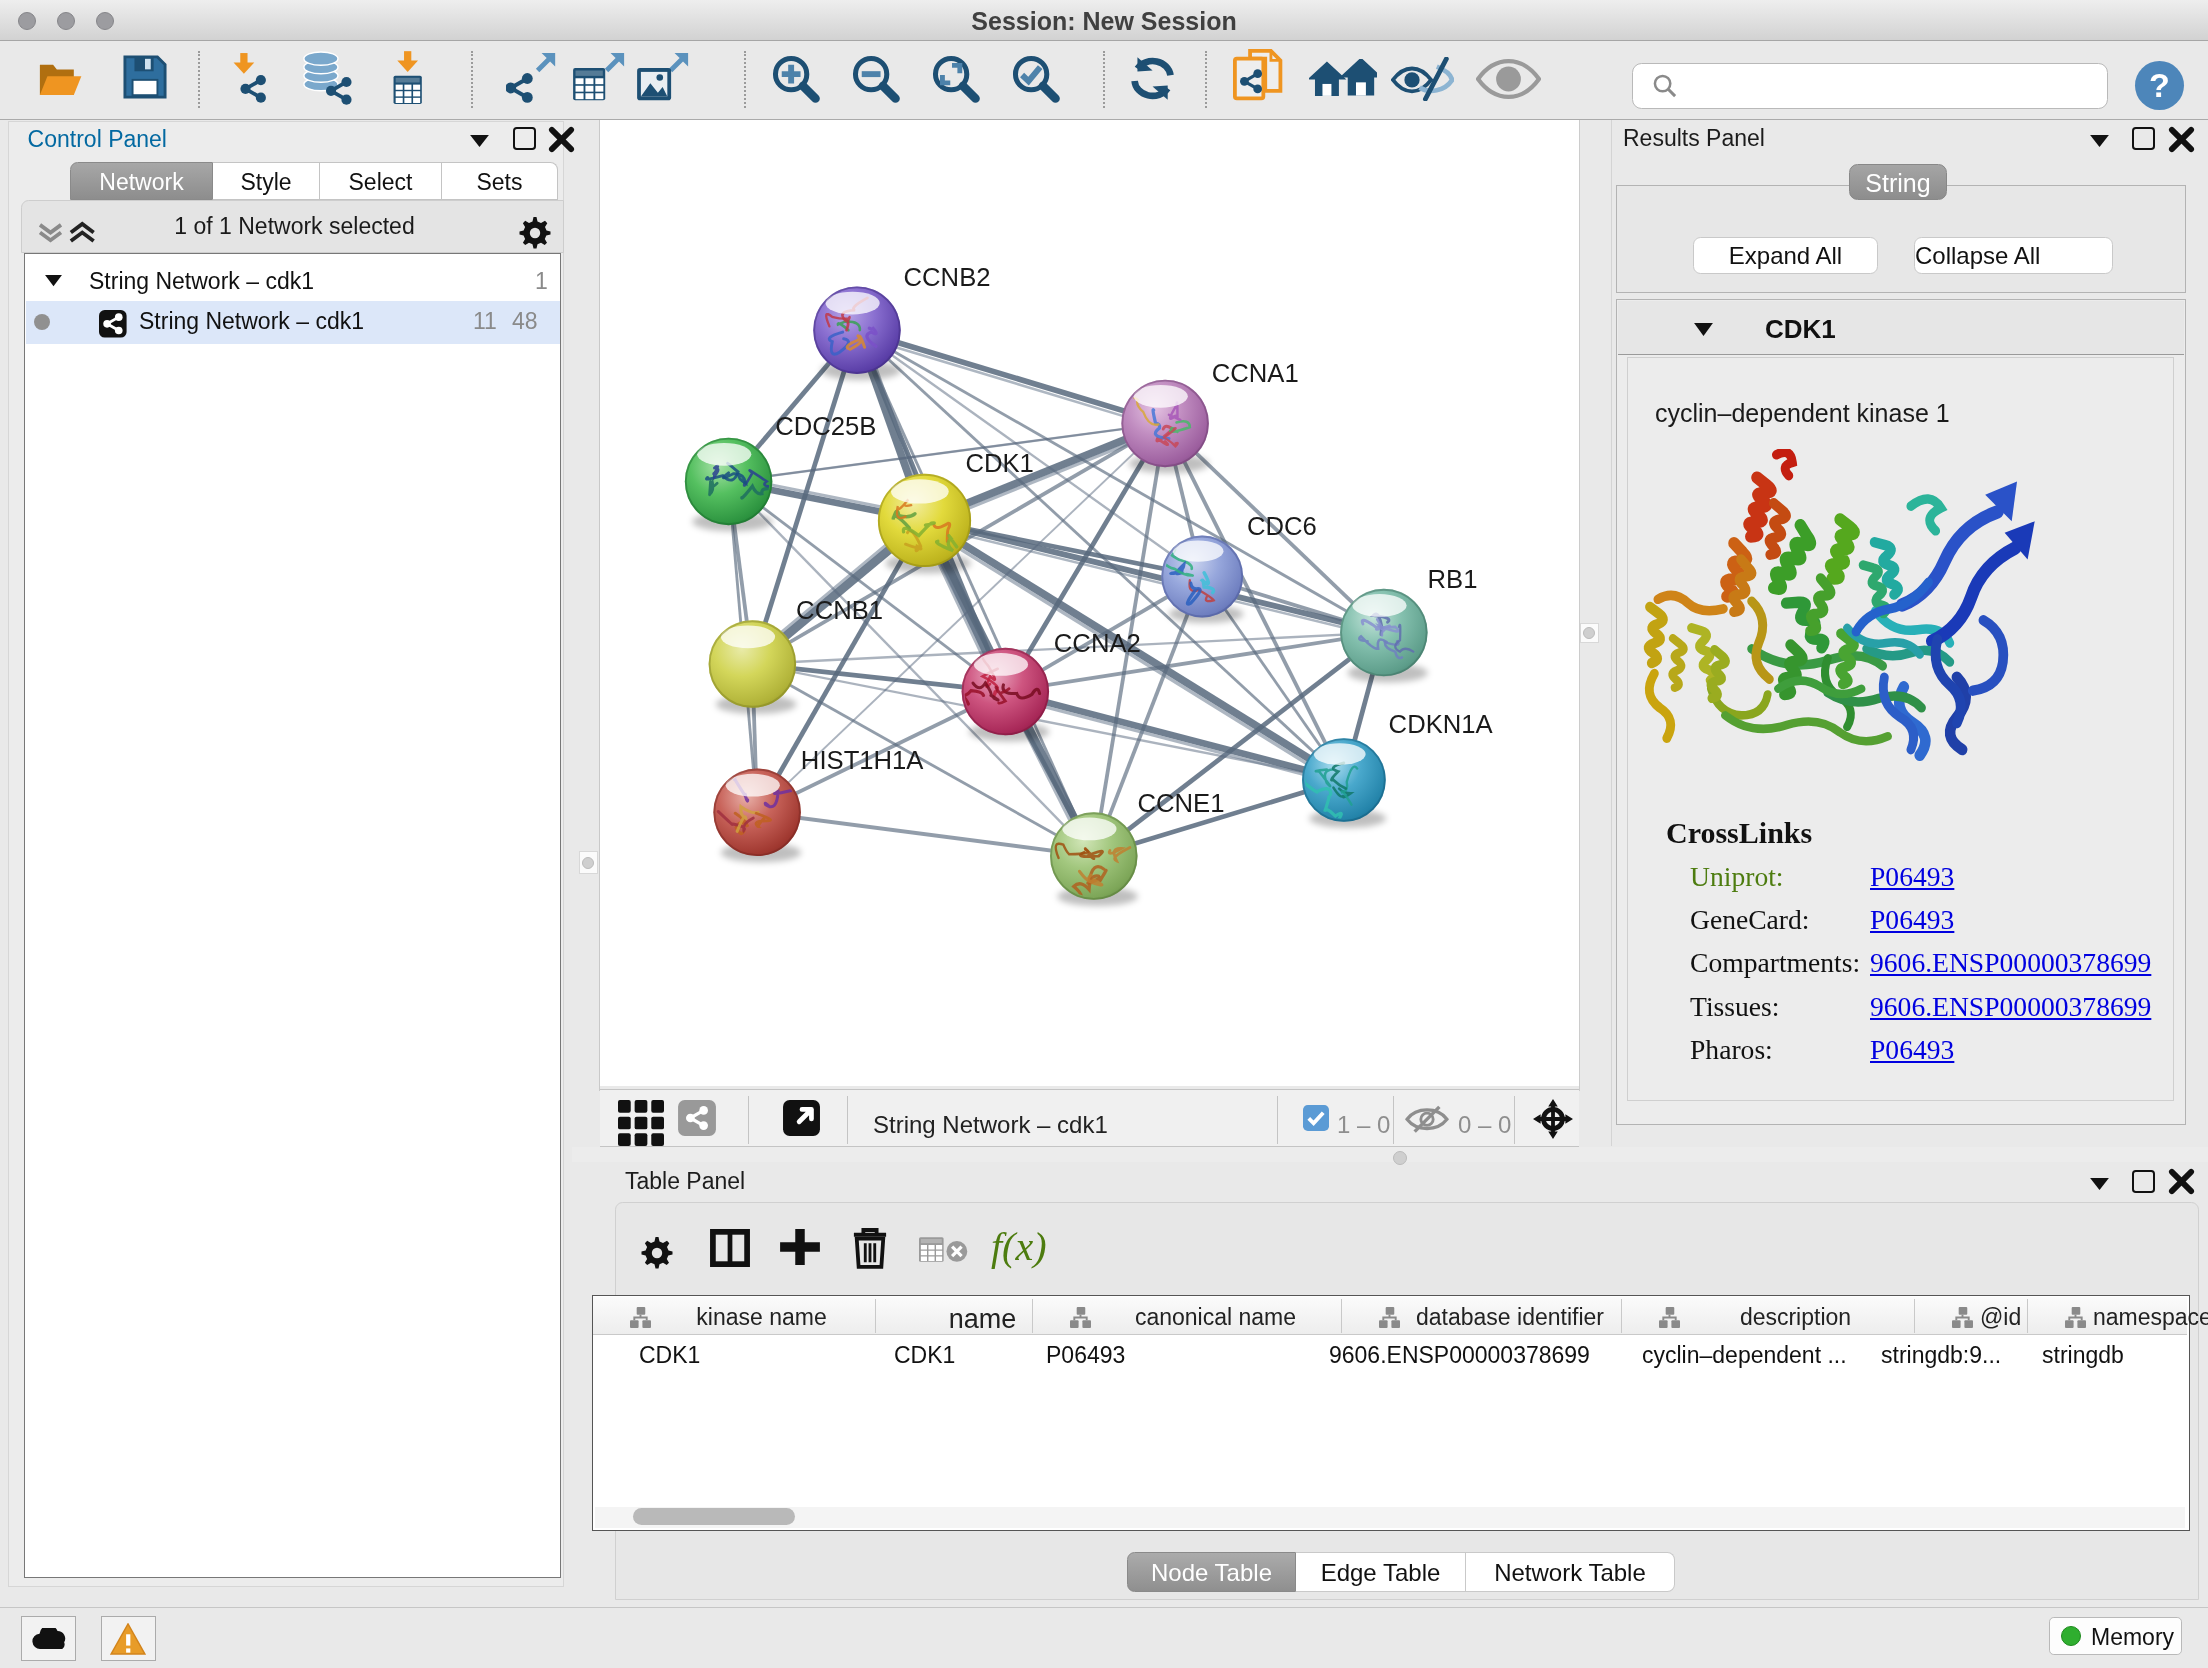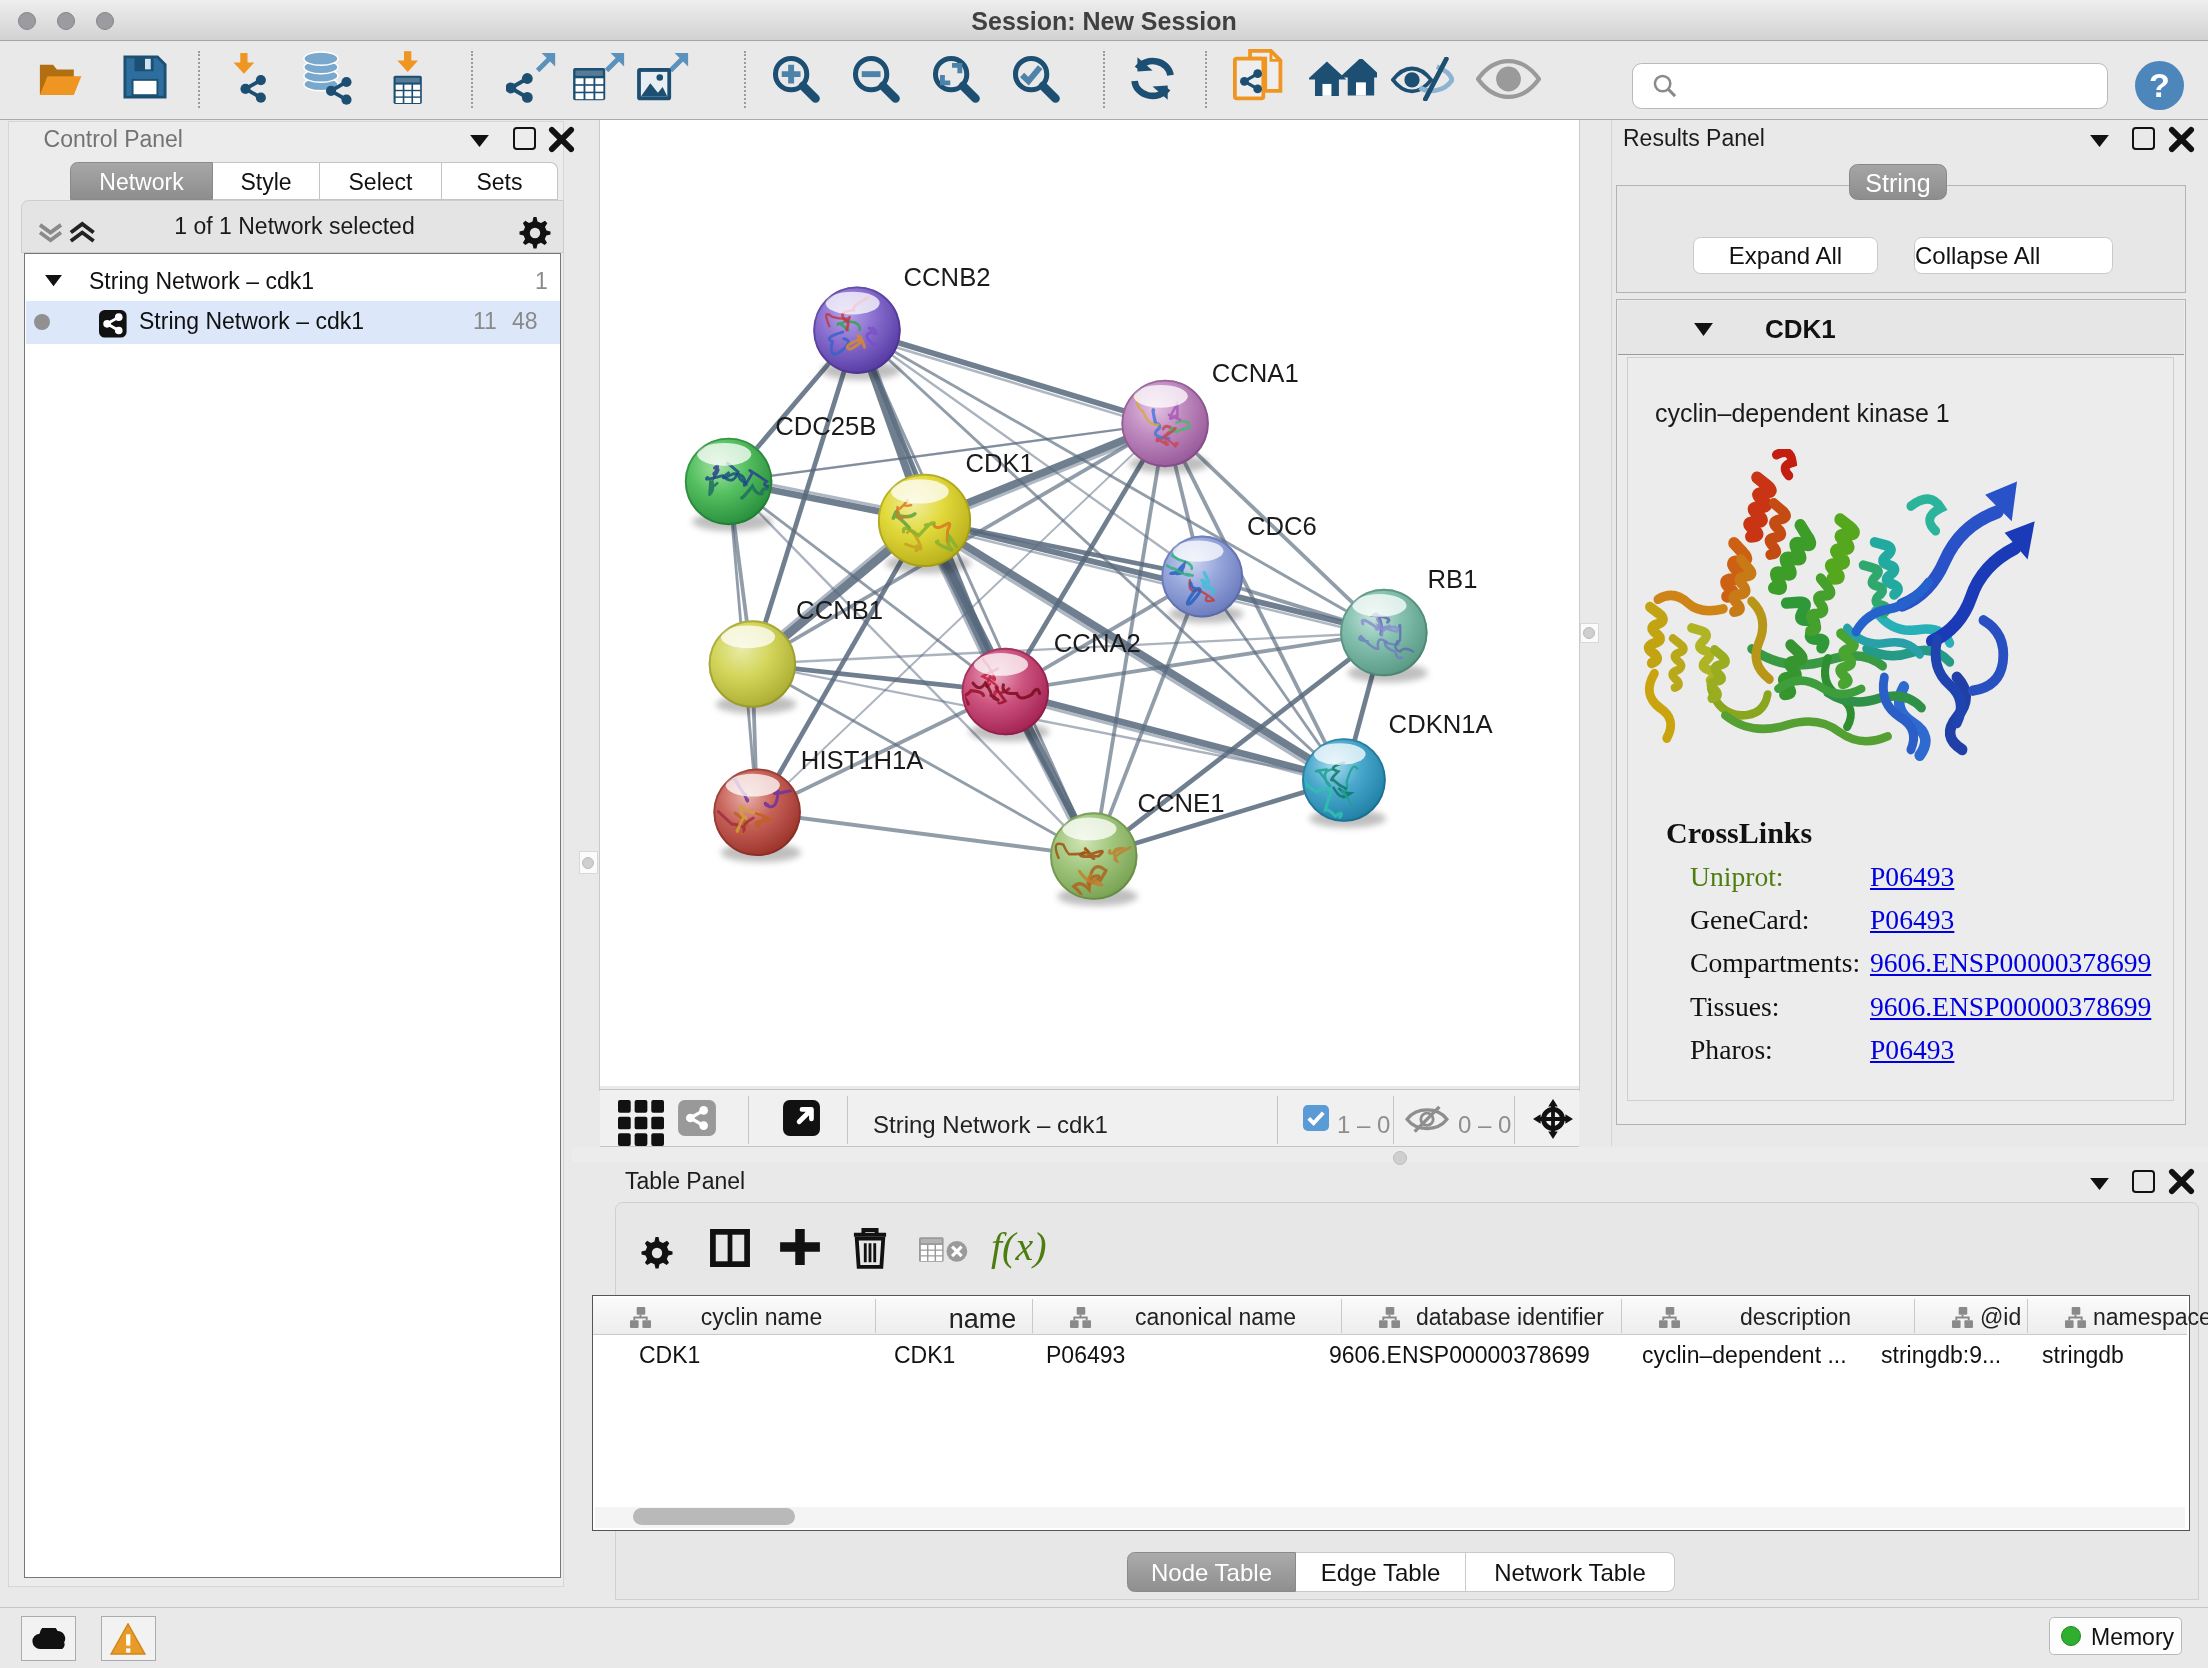--- a/index.html
+++ b/index.html
@@ -176,21 +176,21 @@
     <circle cx="34" cy="21" r="13" fill="#9a9a9a"></circle>
   </svg>
 <div class="abs" style="left:1632px;top:63px;width:476px;height:46px;background:#fff;border:1.9px solid #b9b9b9;border-radius:9.5px;"></div>
 <svg class="abs" style="left:1653px;top:74px;" width="25" height="25" viewBox="0 0 26 26">
     <circle cx="10" cy="10" r="8" fill="none" stroke="#8a8a8a" stroke-width="2.6"></circle>
     <path d="M16 16 L23 23" stroke="#8a8a8a" stroke-width="3"></path>
   </svg>
 <div class="abs" style="left:2135px;top:61px;width:49px;height:49px;border-radius:50%;background:#4d86ba;color:#fff;font-weight:bold;font-size:34px;text-align:center;line-height:49px;">?</div>
 <div class="abs" style="left:0;top:119px;width:2208px;border-top:1.9px solid #aaaaaa;"></div>
 <div class="abs" style="left:7.6px;top:121px;width:556px;height:1466px;background:#ececec;border:1px solid #d6d6d6;"></div>
-<div class="abs nw" style="left:27.6px;top:126px;font-size:23px;color:#737373;margin-left:16px;">Control Panel</div>
+<div class="abs nw" style="left:27.6px;top:126px;font-size:23px;color:#0369a1;">Control Panel</div>
 <svg class="abs" style="left:469px;top:133px;" width="21" height="15" viewBox="0 0 22 16">
     <path d="M1 2 L21 2 L11 15 Z" fill="#111"></path>
   </svg>
 <div class="abs" style="left:513px;top:127px;width:23px;height:23px;border:2.9px solid #111;border-radius:3.8px;"></div>
 <svg class="abs" style="left:548px;top:126px;" width="27" height="27" viewBox="0 0 28 28">
     <path d="M4 4 L24 24 M24 4 L4 24" stroke="#111" stroke-width="6" stroke-linecap="round"></path>
   </svg>
 <div class="abs nw" style="left:70px;top:162px;height:38px;">
 <span style="display:inline-block;width:143px;height:38px;background:linear-gradient(#a7a7a7,#8d8d8d);border:1px solid #8a8a8a;border-radius:7.6px 0 0 0;color:#fff;font-size:23px;text-align:center;line-height:38px;vertical-align:top;">Network</span><span style="display:inline-block;width:107px;height:38px;background:#fff;border:1px solid #c4c4c4;border-left:none;color:#111;font-size:23px;text-align:center;line-height:38px;vertical-align:top;">Style</span><span style="display:inline-block;width:122px;height:38px;background:#fff;border:1px solid #c4c4c4;border-left:none;color:#111;font-size:23px;text-align:center;line-height:38px;vertical-align:top;">Select</span><span style="display:inline-block;width:116px;height:38px;background:#fff;border:1px solid #c4c4c4;border-left:none;border-radius:0 7.6px 0 0;color:#111;font-size:23px;text-align:center;line-height:38px;vertical-align:top;">Sets</span>
 </div>
@@ -710,21 +710,21 @@
 <div class="abs" style="left:593px;top:1297px;width:1594px;height:38px;background:linear-gradient(#fbfbfb,#ededed);border-bottom:1px solid #c9c9c9;"></div>
 <div class="abs" style="left:875px;top:1299px;height:34px;border-left:1px solid #c9c9c9;"></div>
 <svg class="abs" style="left:630px;top:1307px;" width="21" height="21" viewBox="0 0 22 22">
     <g fill="#8a8a8a">
       <rect x="7" y="0" width="9" height="8" rx="1"></rect>
       <rect x="0" y="14" width="9" height="8" rx="1"></rect>
       <rect x="13" y="14" width="9" height="8" rx="1"></rect>
       <path d="M11 8 L11 11 M4.5 14 L4.5 11 L17.5 11 L17.5 14" stroke="#8a8a8a" stroke-width="2" fill="none"></path>
     </g>
   </svg>
-<div class="abs nw" style="left:658px;top:1304px;width:207px;text-align:center;font-size:23px;color:#222;">cyclin name</div>
+<div class="abs nw" style="left:658px;top:1304px;width:207px;text-align:center;font-size:23px;color:#222;">kinase name</div>
 <div class="abs" style="left:1032px;top:1299px;height:34px;border-left:1px solid #c9c9c9;"></div>
 <div class="abs nw" style="left:942px;top:1304px;width:81px;text-align:center;font-size:27px;color:#222;">name</div>
 <div class="abs" style="left:1341px;top:1299px;height:34px;border-left:1px solid #c9c9c9;"></div>
 <svg class="abs" style="left:1070px;top:1307px;" width="21" height="21" viewBox="0 0 22 22">
     <g fill="#8a8a8a">
       <rect x="7" y="0" width="9" height="8" rx="1"></rect>
       <rect x="0" y="14" width="9" height="8" rx="1"></rect>
       <rect x="13" y="14" width="9" height="8" rx="1"></rect>
       <path d="M11 8 L11 11 M4.5 14 L4.5 11 L17.5 11 L17.5 14" stroke="#8a8a8a" stroke-width="2" fill="none"></path>
     </g>

